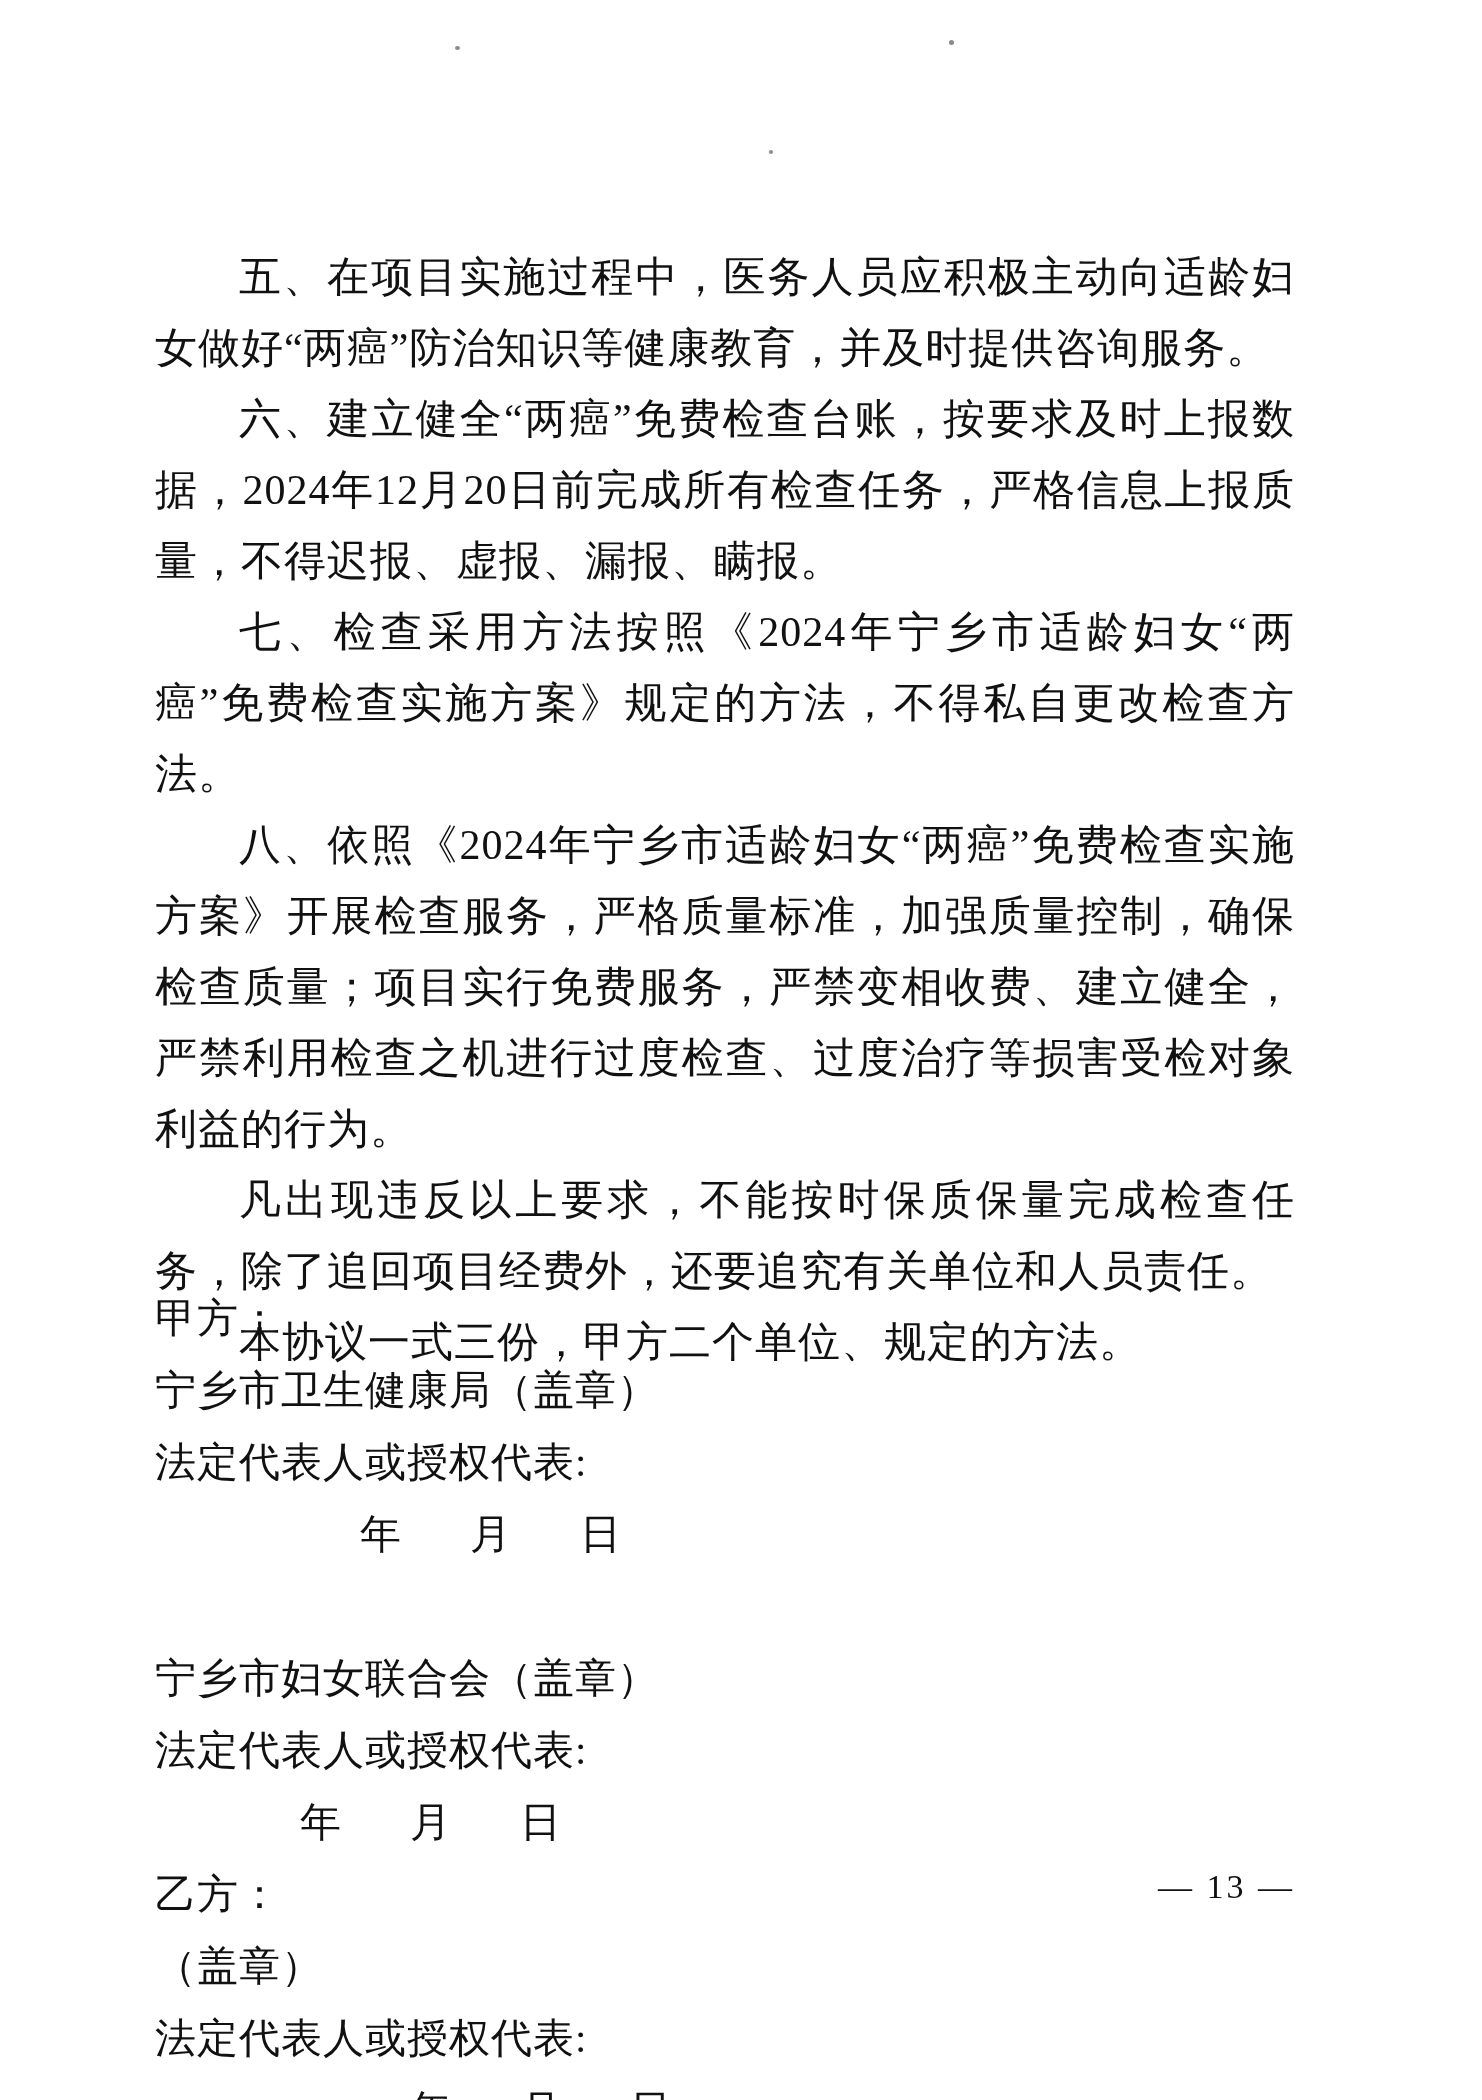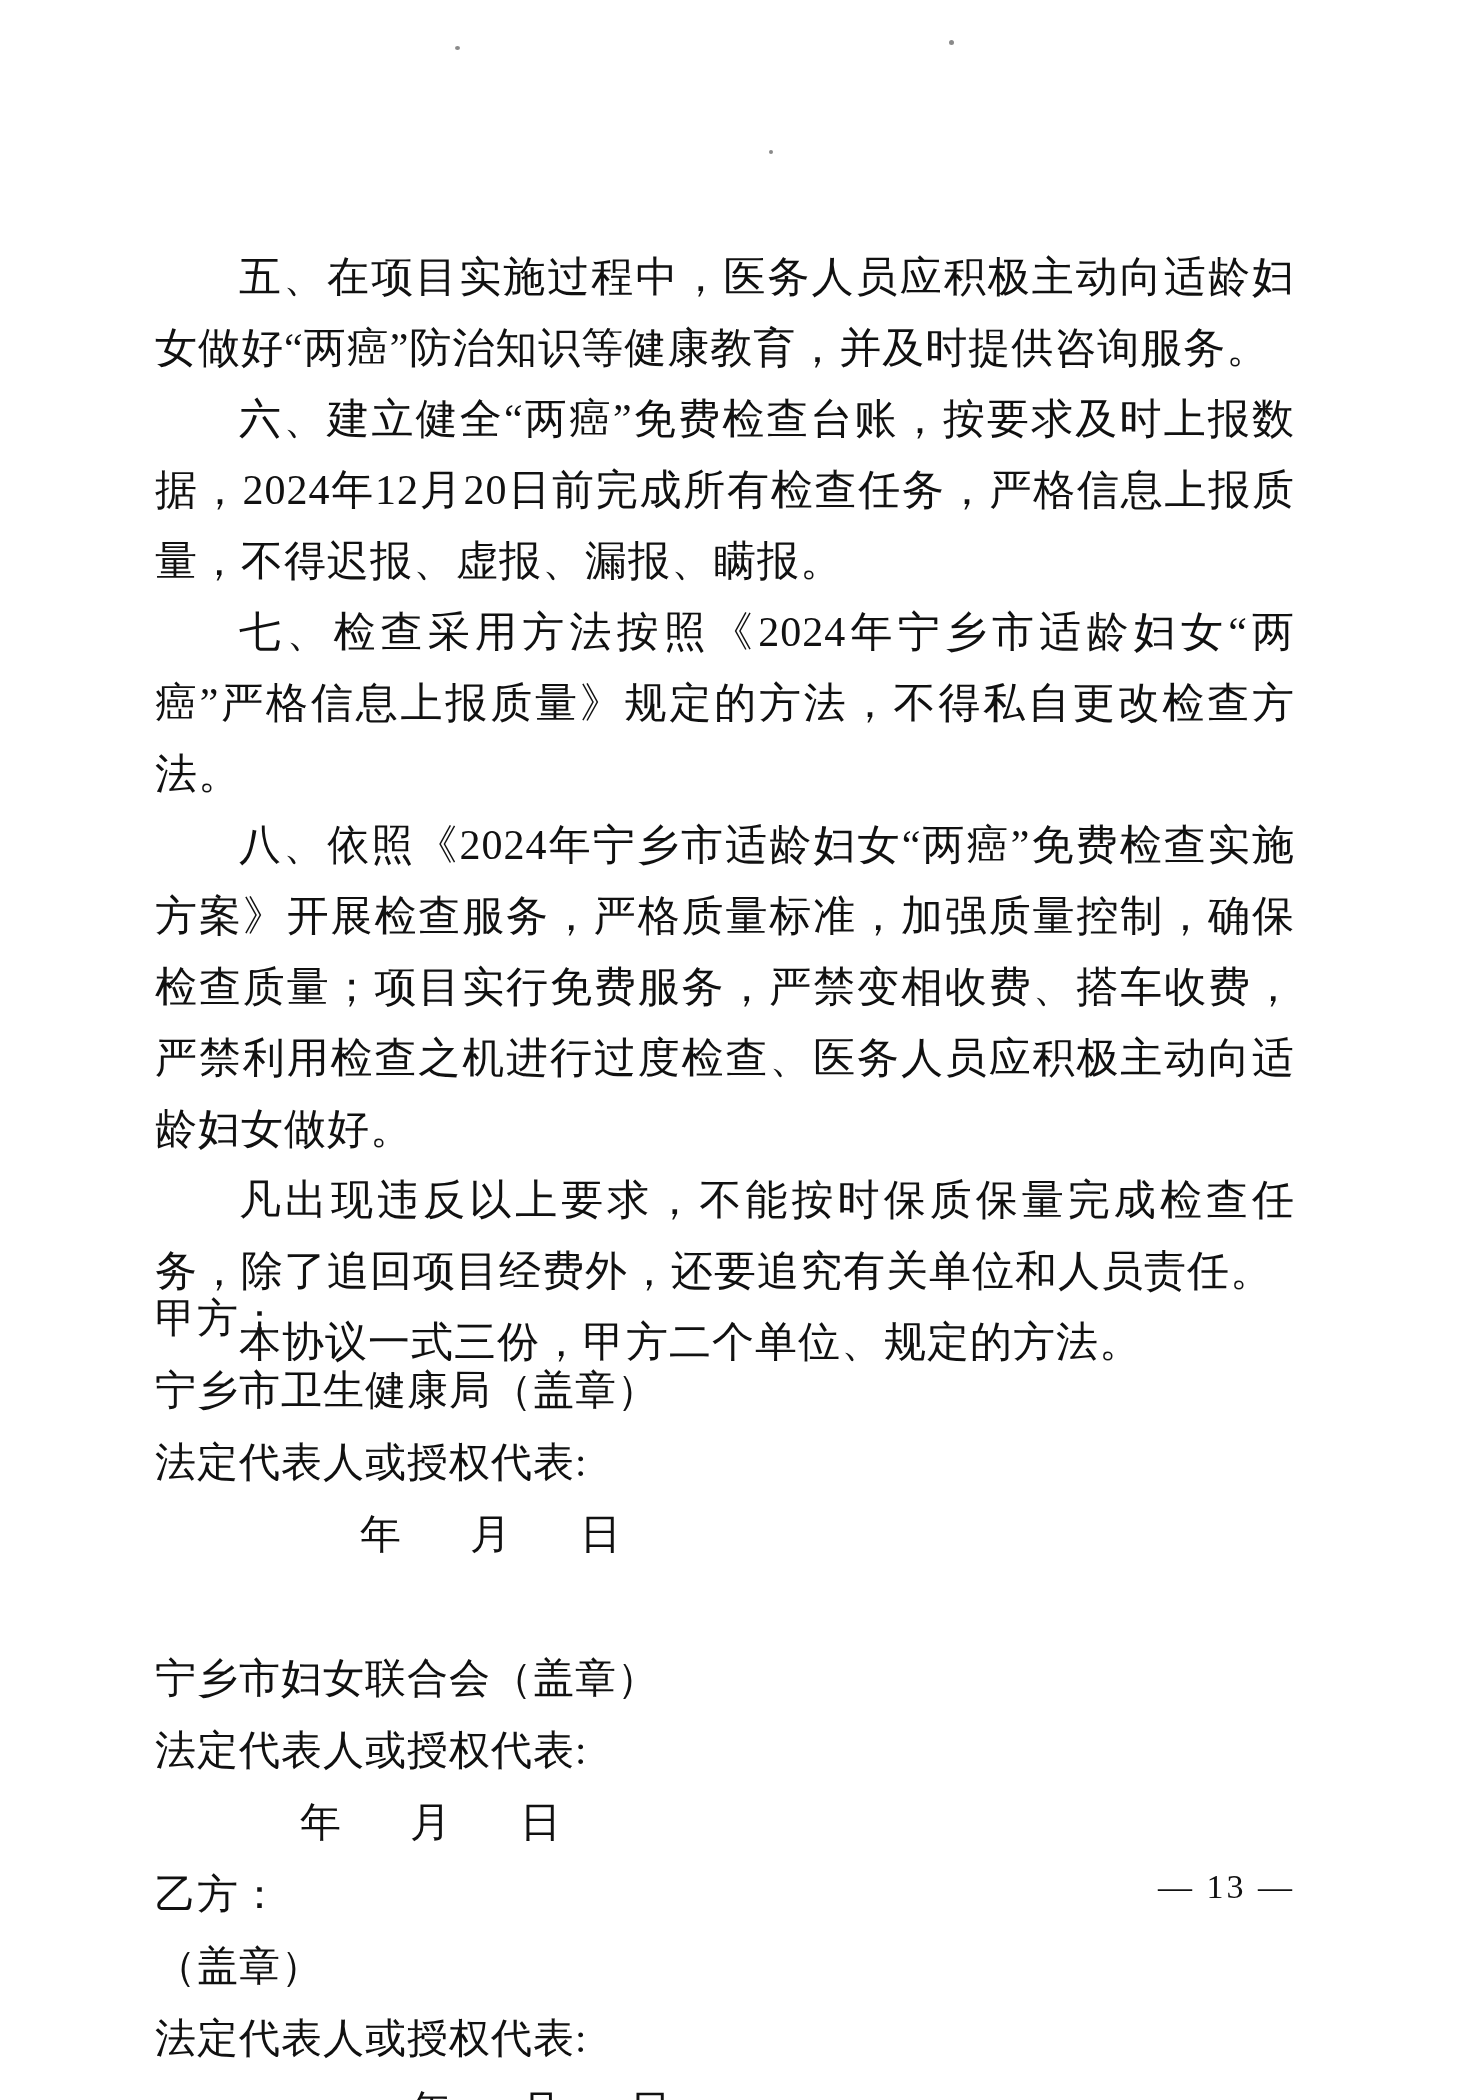--- a/index.html
+++ b/index.html
@@ -76,22 +76,22 @@
 
 <div class="page">
 
   <span class="speck speck-1"></span>
   <span class="speck speck-2"></span>
   <span class="speck speck-3"></span>
 
   <div class="body-text">
     <p>五、在项目实施过程中，医务人员应积极主动向适龄妇女做好“两癌”防治知识等健康教育，并及时提供咨询服务。</p>
     <p>六、建立健全“两癌”免费检查台账，按要求及时上报数据，2024年12月20日前完成所有检查任务，严格信息上报质量，不得迟报、虚报、漏报、瞒报。</p>
-    <p>七、检查采用方法按照《2024年宁乡市适龄妇女“两癌”严格信息上报质量》规定的方法，不得私自更改检查方法。</p>
-    <p>八、依照《2024年宁乡市适龄妇女“两癌”免费检查实施方案》开展检查服务，严格质量标准，加强质量控制，确保检查质量；项目实行免费服务，严禁变相收费、搭车收费，严禁利用检查之机进行过度检查、医务人员应积极主动向适龄妇女做好。</p>
+    <p>七、检查采用方法按照《2024年宁乡市适龄妇女“两癌”免费检查实施方案》规定的方法，不得私自更改检查方法。</p>
+    <p>八、依照《2024年宁乡市适龄妇女“两癌”免费检查实施方案》开展检查服务，严格质量标准，加强质量控制，确保检查质量；项目实行免费服务，严禁变相收费、建立健全，严禁利用检查之机进行过度检查、过度治疗等损害受检对象利益的行为。</p>
     <p>凡出现违反以上要求，不能按时保质保量完成检查任务，除了追回项目经费外，还要追究有关单位和人员责任。</p>
     <p>本协议一式三份，甲方二个单位、规定的方法。</p>
   </div>
 
   <div class="sig-area">
 
     <div class="sig-col-a">
       <div class="sig-row">甲方：</div>
       <div class="sig-row">宁乡市卫生健康局（盖章）</div>
       <div class="sig-row">法定代表人或授权代表:</div>

